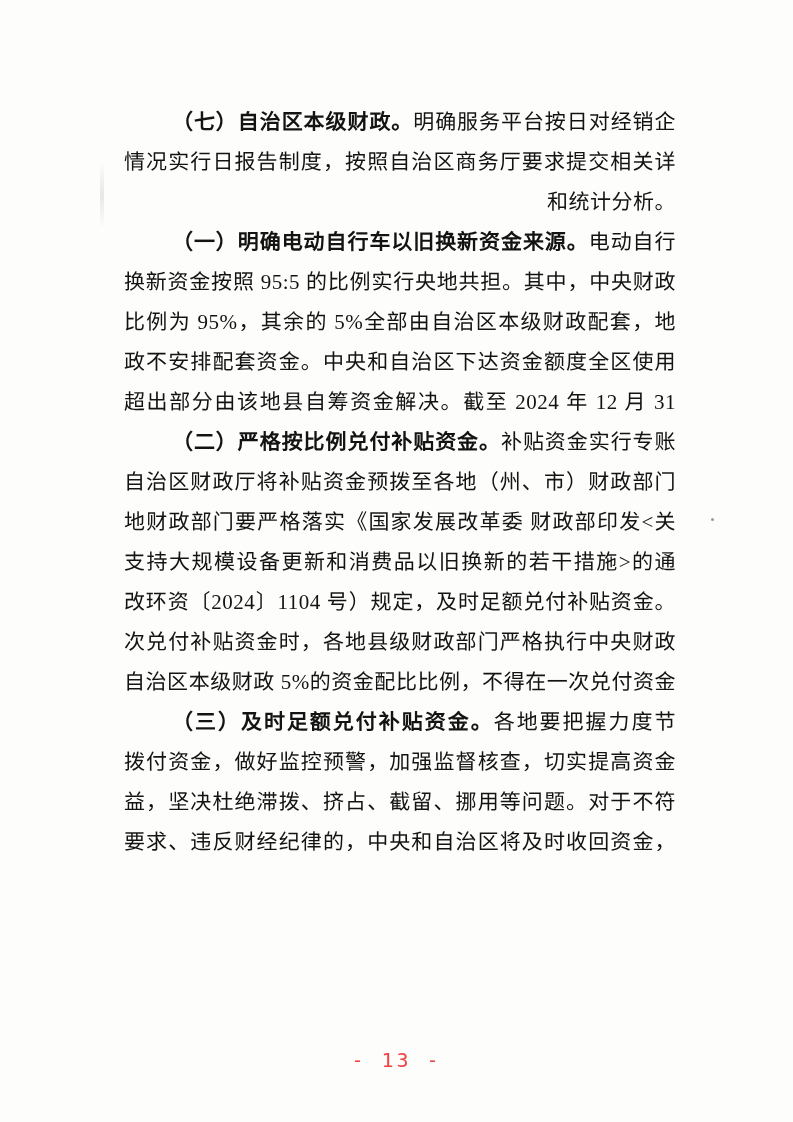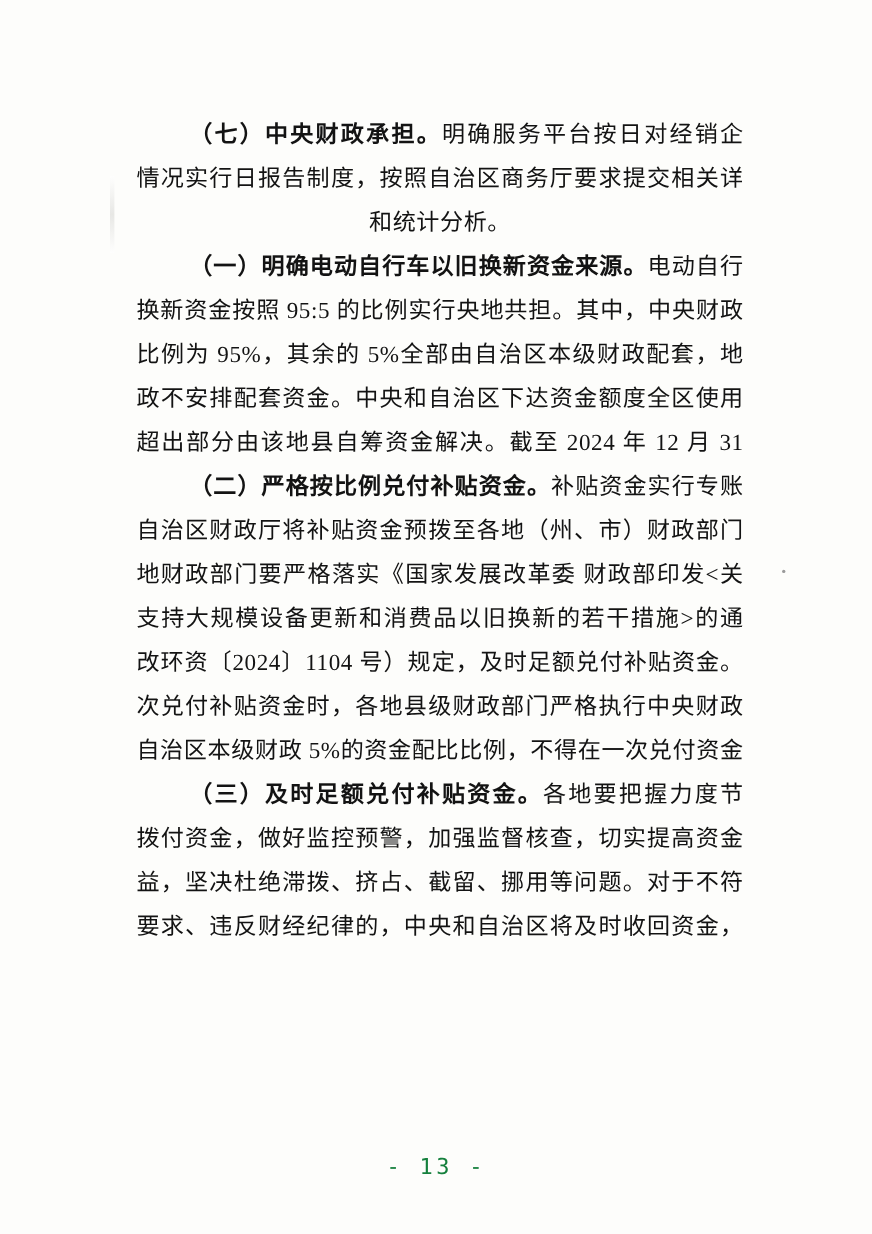--- a/index.html
+++ b/index.html
@@ -23,21 +23,21 @@
     top: 102px;
     width: 552px;
   }
   .line {
     height: 40px;
     line-height: 40px;
     font-size: 21px;
     letter-spacing: 0.5px;
     white-space: nowrap;
     overflow: hidden;
-    text-align: center;
+    text-align: right;
   }
   .line.justify {
     white-space: normal;
     text-align: justify;
     text-align-last: justify;
     text-justify: inter-character;
   }
   .line.indent {
     padding-left: 48px;
   }
@@ -52,21 +52,21 @@
   }
   .footer {
     position: absolute;
     left: 0;
     top: 1048px;
     width: 100%;
     text-align: center;
     font-size: 20px;
     letter-spacing: 3px;
     font-family: "DejaVu Sans Mono", "Liberation Mono", monospace;
-    color: #15803d;
+    color: #ef4444;
   }
   .speck {
     position: absolute;
     left: 711px;
     top: 518px;
     width: 3px;
     height: 3px;
     border-radius: 50%;
     background: #9a9a9a;
   }
@@ -79,21 +79,21 @@
     background: linear-gradient(#ffffff, #d9d9d6, #ffffff);
     opacity: 0.6;
   }
 </style>
 </head>
 <body>
 
 <div class="page">
   <div class="edge-smudge"></div>
   <div class="doc-body">
-      <div class="line indent justify"><span class="lead">（七）中央财政承担。</span><span>明确服务平台按日对经销企业、核销</span></div>
+      <div class="line indent justify"><span class="lead">（七）自治区本级财政。</span><span>明确服务平台按日对经销企业、核销</span></div>
       <div class="line justify"><span>情况实行日报告制度，按照自治区商务厅要求提交相关详细数据</span></div>
       <div class="line"><span>和统计分析。</span></div>
       <div class="line indent justify"><span class="lead">（一）明确电动自行车以旧换新资金来源。</span><span>电动自行车以旧</span></div>
       <div class="line justify"><span>换新资金按照 95:5 的比例实行央地共担。其中，中央财政承担</span></div>
       <div class="line justify"><span>比例为 95%，其余的 5%全部由自治区本级财政配套，地县级财</span></div>
       <div class="line justify"><span>政不安排配套资金。中央和自治区下达资金额度全区使用完毕后，</span></div>
       <div class="line justify"><span>超出部分由该地县自筹资金解决。截至 2024 年 12 月 31 日未用</span></div>
       <div class="line indent justify"><span class="lead">（二）严格按比例兑付补贴资金。</span><span>补贴资金实行专账管理。</span></div>
       <div class="line justify"><span>自治区财政厅将补贴资金预拨至各地（州、市）财政部门后，各</span></div>
       <div class="line justify"><span>地财政部门要严格落实《国家发展改革委 财政部印发&lt;关于加力</span></div>

